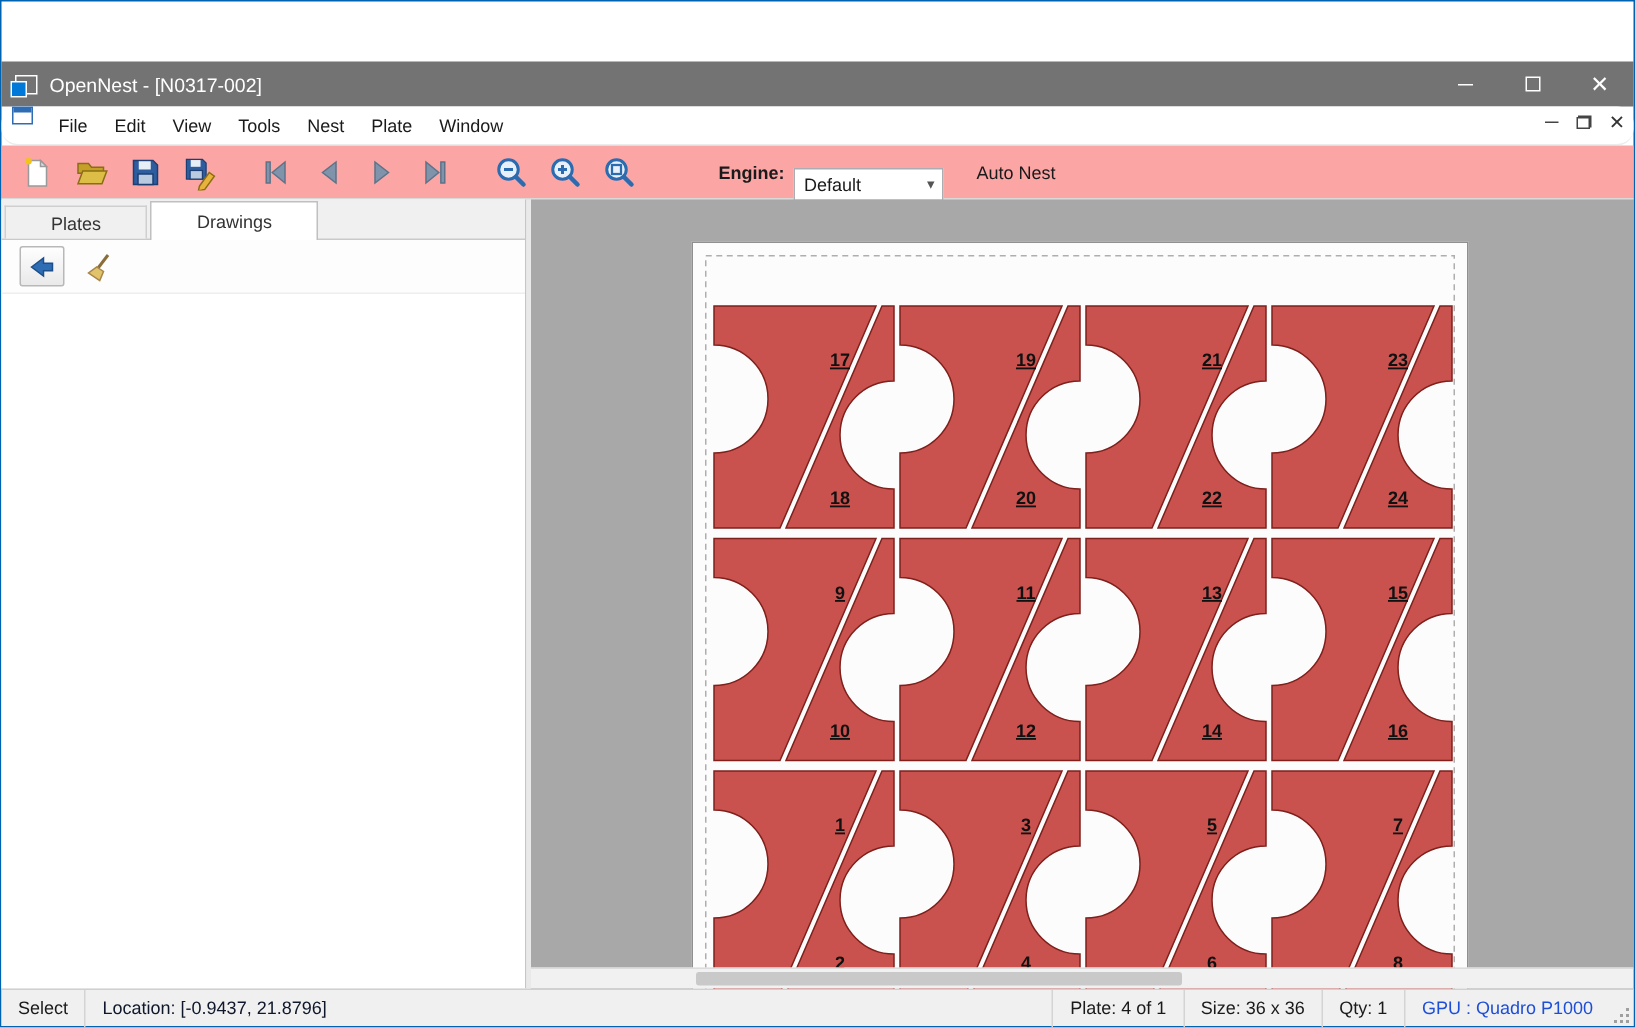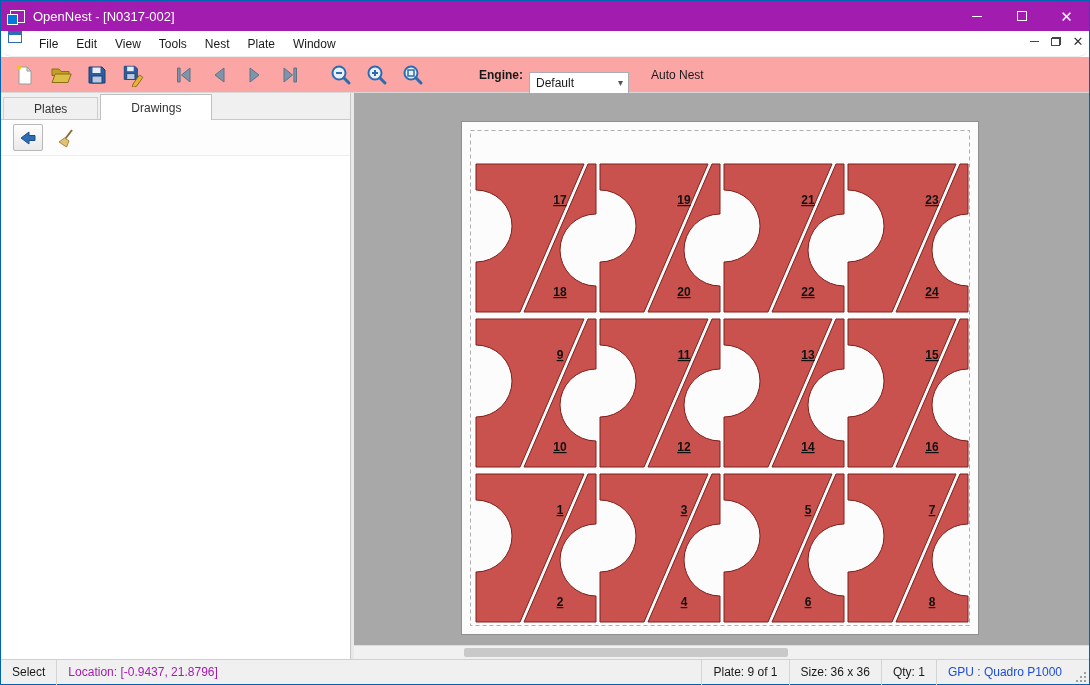--- a/index.html
+++ b/index.html
@@ -1,21 +1,21 @@
 <!DOCTYPE html>
 <html><head>
 <meta charset="utf-8">
 <style>
   * { margin:0; padding:0; box-sizing:border-box; }
   html,body { width:1090px; height:685px; overflow:hidden; }
   body { font-family:"Liberation Sans", sans-serif; font-size:12px; color:#1a1a1a; user-select:none; }
   .window { width:1090px; height:685px; display:flex; flex-direction:column; border:1px solid #0063b1; background:#fff; }
 
   
-  .titlebar { height:30px; background:#a21caf; color:#fff; display:flex; align-items:center; flex:0 0 auto; }
+  .titlebar { height:30px; background:#737373; color:#fff; display:flex; align-items:center; flex:0 0 auto;margin-top:40px; }
   .app-icon { width:15px; height:13px; border:1px solid #fff; margin:0 8px 0 9px; position:relative; }
   .app-icon::before { content:""; position:absolute; left:-4px; top:3px; width:9px; height:9px; border:1px solid #fff; background:#0078d7; }
   .titlebar .title { font-size:13px; flex:1; }
   .caption-btn { width:45px; height:30px; display:flex; align-items:center; justify-content:center; color:#fff; cursor:default; }
   .glyph-min { width:10px; height:1px; background:#fff; display:block; }
   .glyph-max { width:10px; height:10px; border:1px solid #fff; display:block; }
   .glyph-close { font-size:15px; line-height:1; }
 
   
   .menubar { height:26px; background:#ffffff; display:flex; border-bottom:1px solid #ececec; flex:0 0 auto;border-radius:11px; }
@@ -62,21 +62,21 @@
   .part { fill:#c9524e; stroke:#7e201c; stroke-width:1; }
   .plabel { font:bold 12px "Liberation Sans", sans-serif; fill:#111; text-anchor:middle; text-decoration:underline; }
   .hscroll { position:absolute; left:0; right:0; bottom:0; height:14px; background:#f1f1f1; border-top:1px solid #dcdcdc; }
   .hthumb { position:absolute; left:15%; width:44%; top:2px; bottom:2px; background:#c9c9c9; border-radius:2px; }
 
   
   .statusbar { height:25px; background:#f0f0f0; border-top:1px solid #d0d0d0; display:flex; align-items:center; flex:0 0 auto; }
   .sb-cell { padding:0 11px; height:25px; line-height:24px; white-space:nowrap; }
   .sb-sep-r { border-right:1px solid #d4d4d4; }
   .sb-sep-l { border-left:1px solid #d4d4d4; }
-  .sb-loc { color:#a21caf; }
+  .sb-loc { color:#0f172a; }
   .sb-spacer { flex:1; }
   .sb-gpu { color:#1d4ed8; }
   .grip { width:16px; height:25px; display:flex; align-items:flex-end; justify-content:flex-end; padding:0 2px 2px 0; }
 </style>
 </head>
 <body>
 
 <div class="window">
 
   <div class="titlebar">
@@ -310,21 +310,21 @@
       <div class="hscroll">
         <div class="hthumb"></div>
       </div>
     </div>
   </div>
 
   <div class="statusbar">
     <span class="sb-cell sb-sep-r">Select</span>
     <span class="sb-cell sb-loc">Location: [-0.9437, 21.8796]</span>
     <span class="sb-spacer"></span>
-    <span class="sb-cell sb-sep-l">Plate: 9 of 1</span>
+    <span class="sb-cell sb-sep-l">Plate: 4 of 1</span>
     <span class="sb-cell sb-sep-l">Size: 36 x 36</span>
     <span class="sb-cell sb-sep-l">Qty: 1</span>
     <span class="sb-cell sb-sep-l sb-gpu">GPU : Quadro P1000</span>
     <span class="grip">
       <svg width="12" height="12" viewBox="0 0 12 12">
         <rect x="9" y="1" width="2" height="2" fill="#9f9f9f"></rect>
         <rect x="5" y="5" width="2" height="2" fill="#9f9f9f"></rect>
         <rect x="9" y="5" width="2" height="2" fill="#9f9f9f"></rect>
         <rect x="1" y="9" width="2" height="2" fill="#9f9f9f"></rect>
         <rect x="5" y="9" width="2" height="2" fill="#9f9f9f"></rect>

